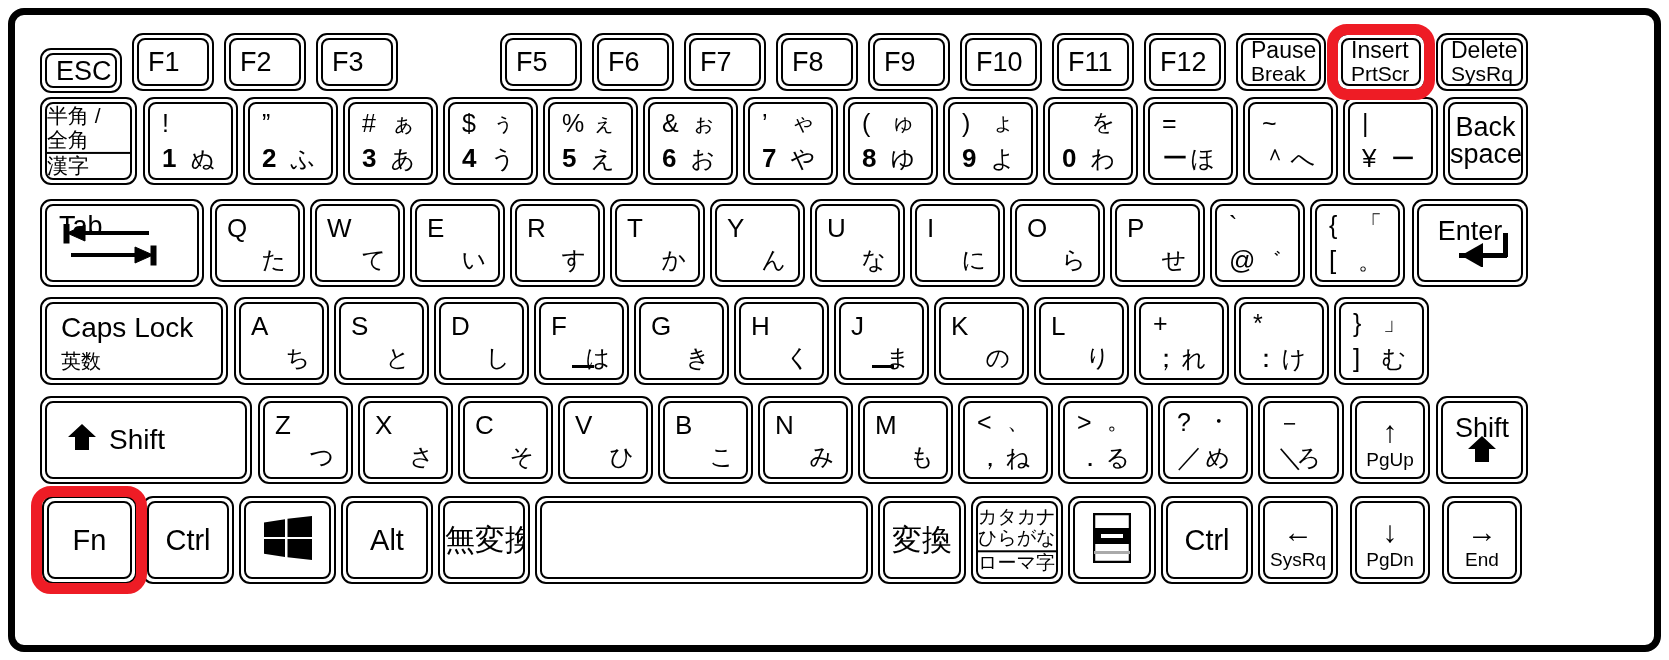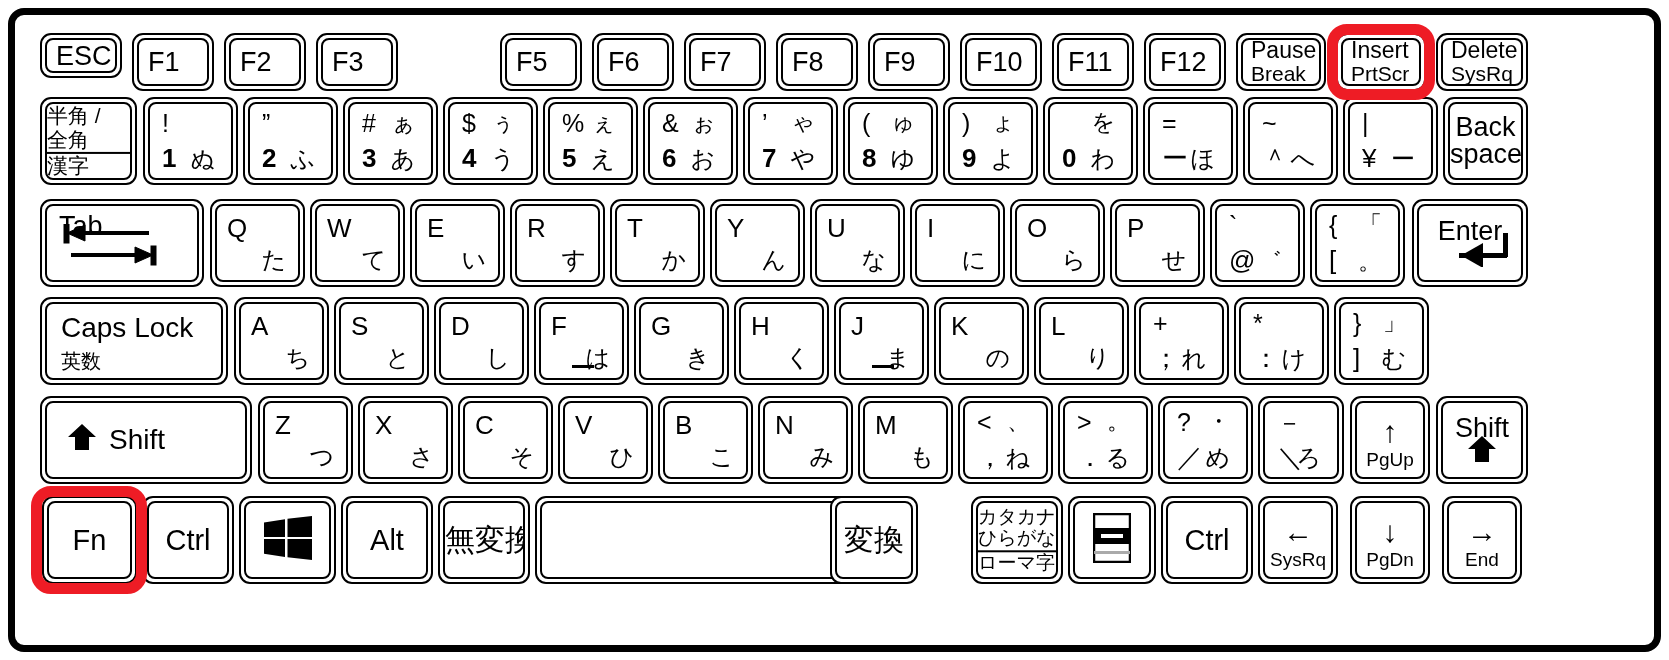--- a/index.html
+++ b/index.html
@@ -123,21 +123,21 @@
 
   
   .menuglyph{position:absolute;left:50%;top:50%;transform:translate(-50%,-50%);}
 </style>
 </head>
 <body>
 
 <div id="kb">
   <div class="kb-frame"></div>
 
-  <div class="key" style="left:40px;top:33px;width:82px;height:45px;">
+  <div class="key" style="left:40px;top:48px;width:82px;height:45px;">
     <div class="inner">
         <span class="lbl l-main">ESC</span>
       </div>
   </div>
   <div class="key" style="left:132px;top:33px;width:82px;height:58px;">
     <div class="inner">
         <span class="lbl l-main">F1</span>
       </div>
   </div>
   <div class="key" style="left:224px;top:33px;width:82px;height:58px;">
@@ -670,21 +670,21 @@
         <span class="lbl l-cc sm">無変換</span>
       </div>
   </div>
 
   <div class="key" style="left:535px;top:496px;width:338px;height:88px;">
     <div class="inner">
         <span class="lbl l-cc"></span>
       </div>
   </div>
 
-  <div class="key" style="left:830px;top:496px;width:88px;height:88px;">
+  <div class="key" style="left:878px;top:496px;width:88px;height:88px;">
     <div class="inner">
         <span class="lbl l-cc sm">変換</span>
       </div>
   </div>
 
   <div class="key" style="left:971px;top:496px;width:92px;height:88px;">
     <div class="inner">
         <span class="lbl l-stack3 sm">
       <span>カタカナ</span>
       <span class="ruled">ひらがな</span>

